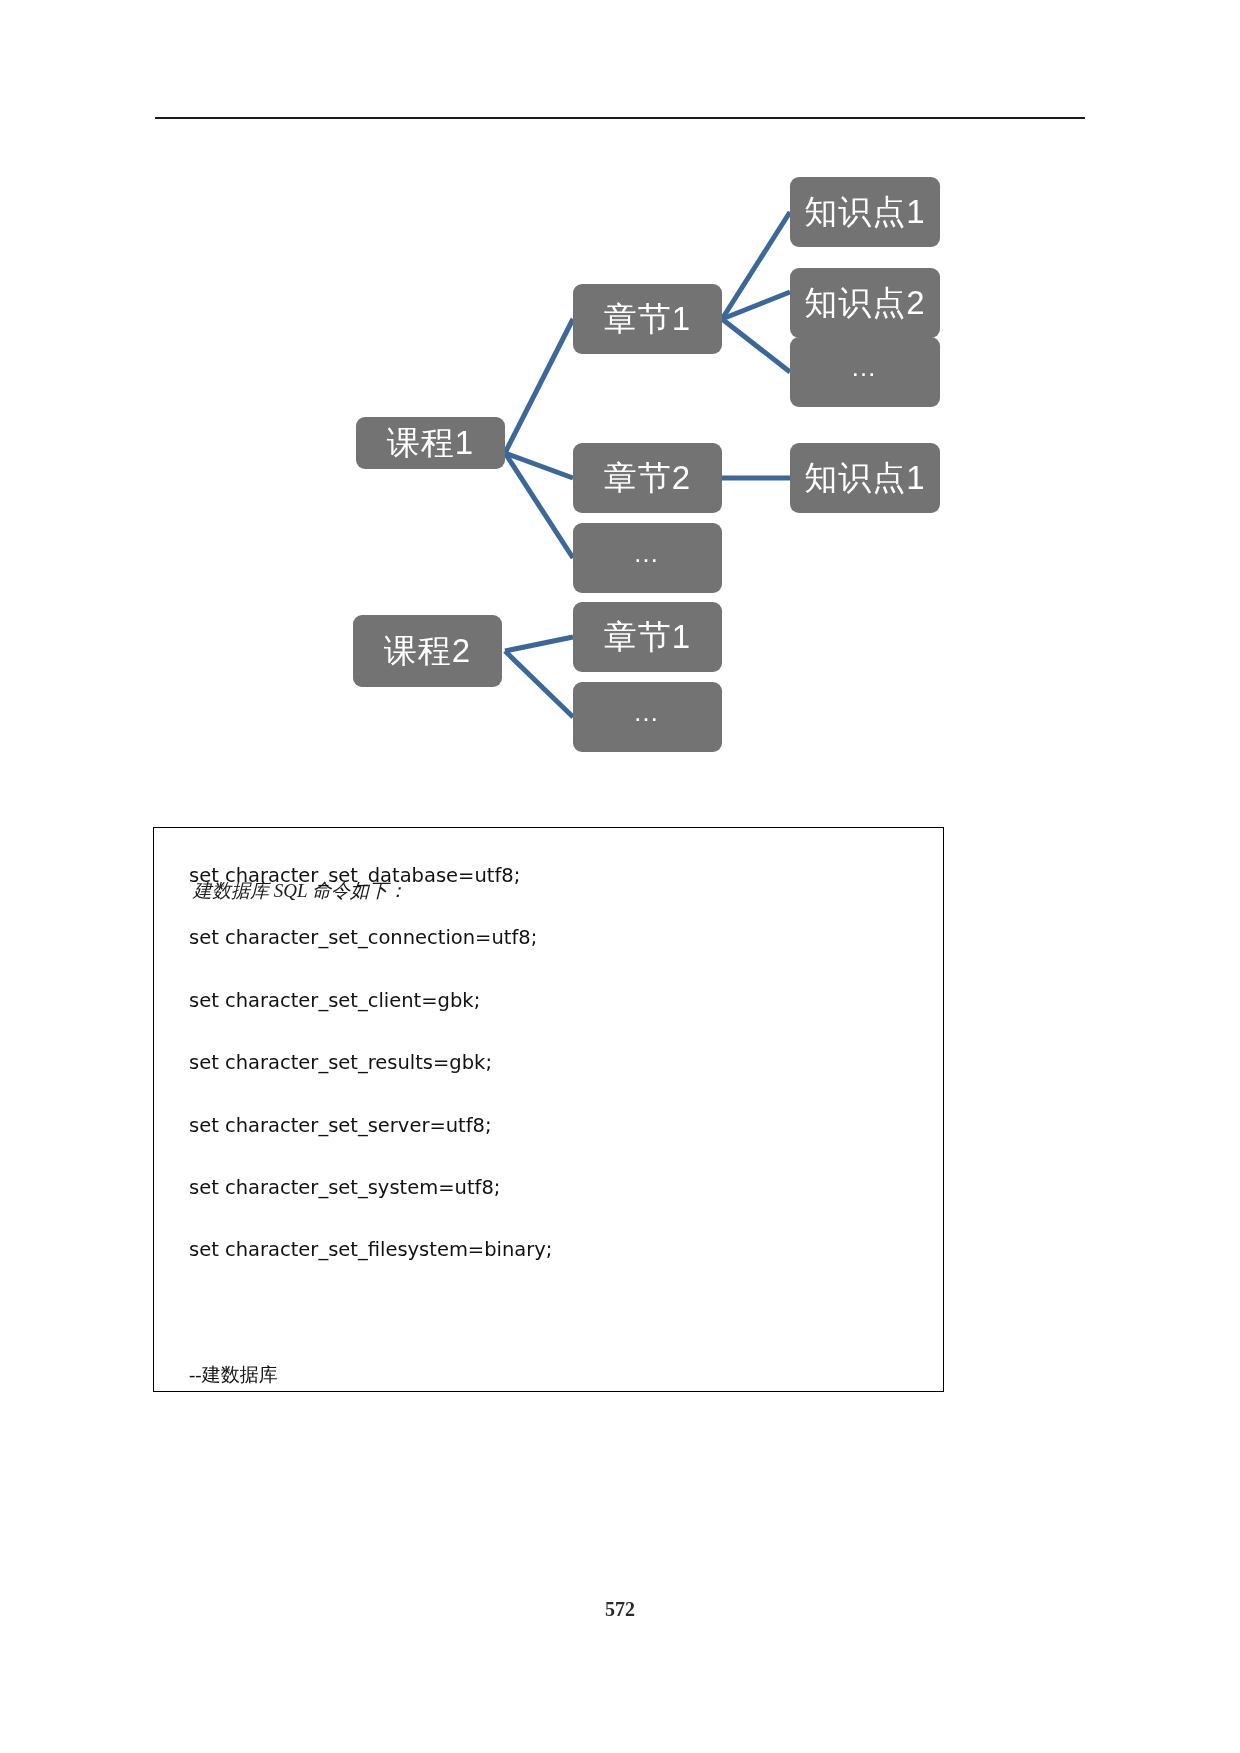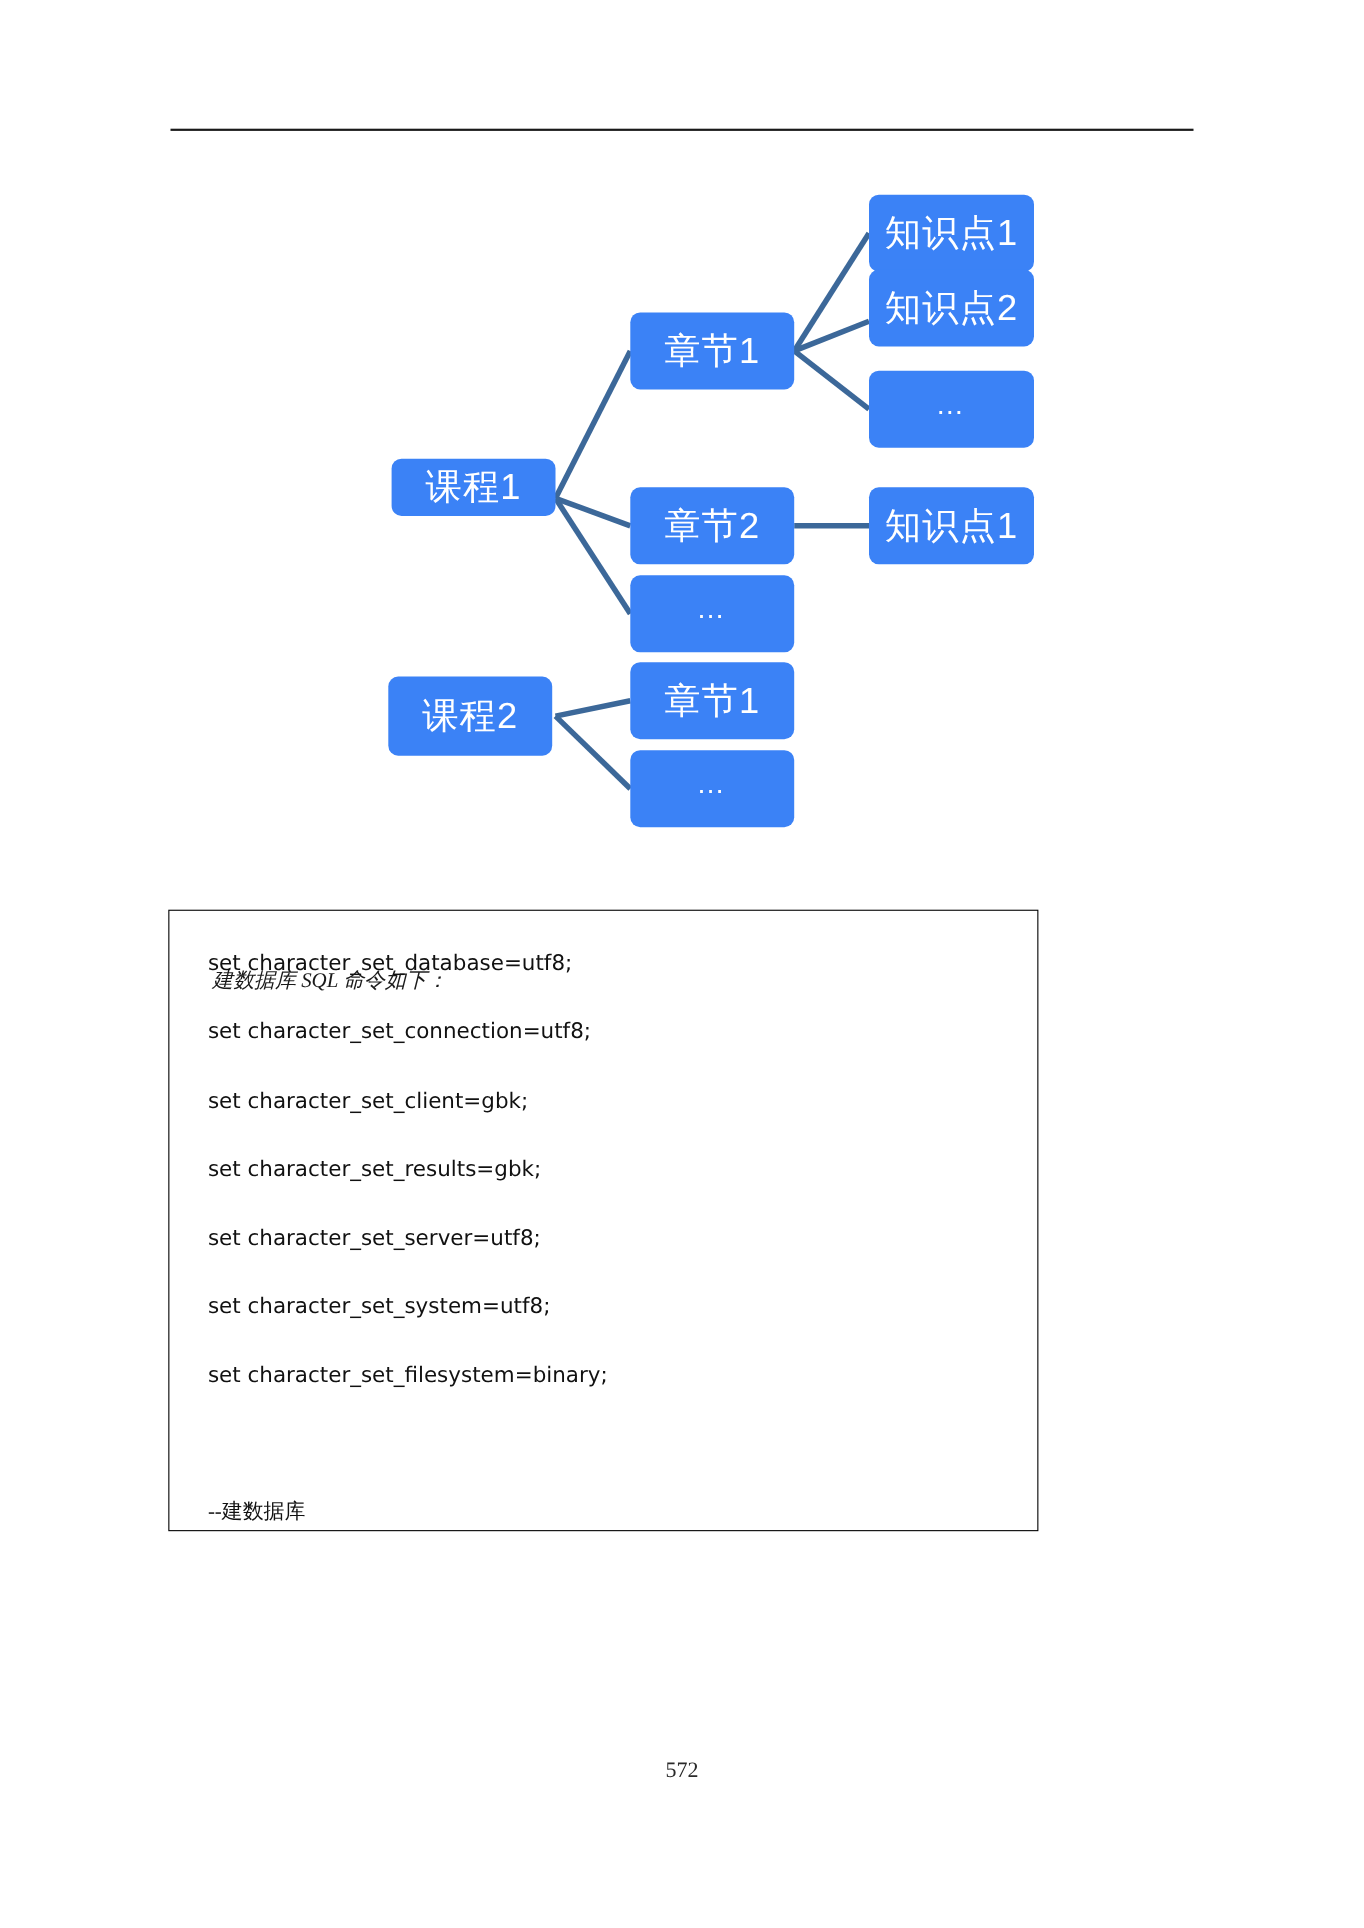--- a/index.html
+++ b/index.html
@@ -42,21 +42,21 @@
     height: 600px;
   }
   #diagram-lines {
     position: absolute;
     left: 0; top: 0;
     width: 1240px;
     height: 600px;
   }
   .node {
     position: absolute;
-    background: #3b82f6;
+    background: #737373;
     border-radius: 9px;
     color: #ffffff;
     display: flex;
     align-items: center;
     justify-content: center;
     font-family: "Liberation Sans", sans-serif;
     font-size: 33px;
     font-weight: 400;
     letter-spacing: 1px;
     white-space: nowrap;
@@ -113,20 +113,21 @@
   
   #page-number {
     position: absolute;
     left: 0;
     top: 1598px;
     width: 1240px;
     text-align: center;
     font-family: "Liberation Serif", serif;
     font-size: 20px;
     color: #2a2a2a;
+    font-weight: bold;
   }
 </style>
 </head>
 <body>
 
 <div id="page">
 
   <div id="header-rule"></div>
 
   <div id="diagram">
@@ -174,21 +175,21 @@
     </div>
 
     <div class="node ellipsis" style="left:573px; top:532px; width:149px; height:70px;">
       <span>…</span>
     </div>
 
     <div class="node" style="left:790px; top:27px; width:150px; height:70px;">
       <span>知识点1</span>
     </div>
 
-    <div class="node" style="left:790px; top:95px; width:150px; height:70px;align-items:center;">
+    <div class="node" style="left:790px; top:118px; width:150px; height:70px;align-items:center;">
       <span>知识点2</span>
     </div>
 
     <div class="node ellipsis" style="left:790px; top:187px; width:150px; height:70px;">
       <span>…</span>
     </div>
 
     <div class="node" style="left:790px; top:293px; width:150px; height:70px;">
       <span>知识点1</span>
     </div>

